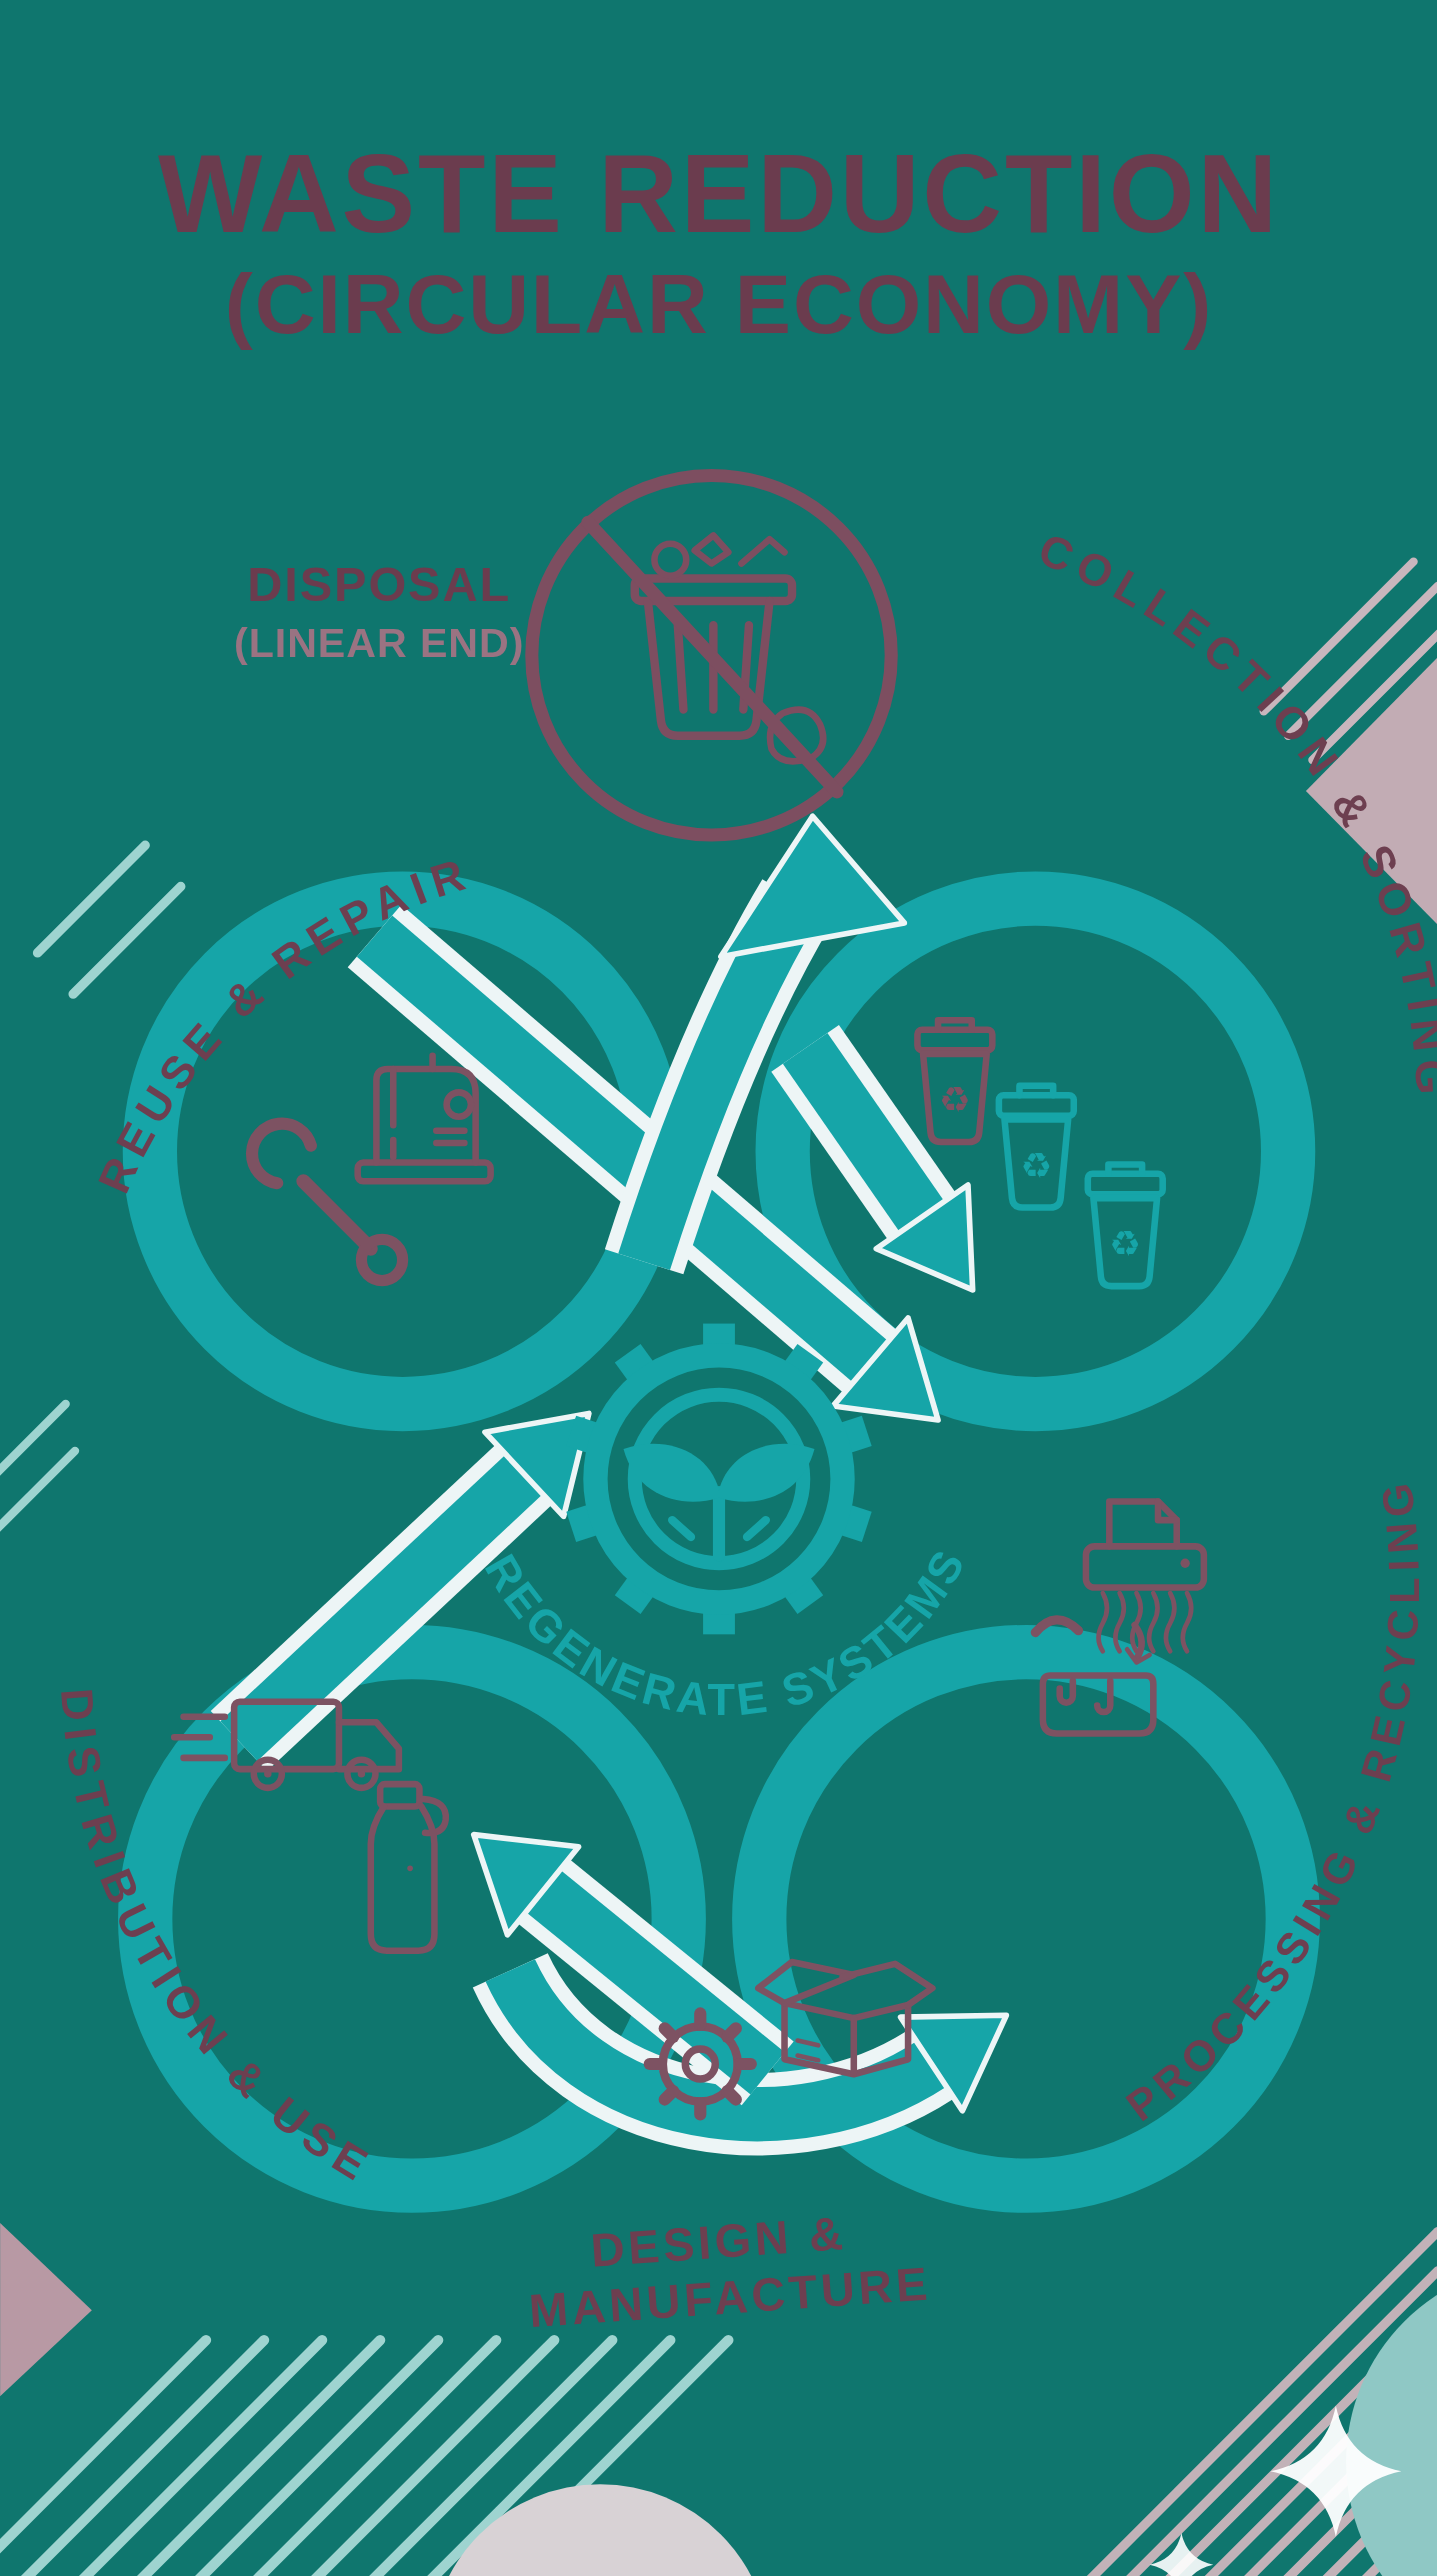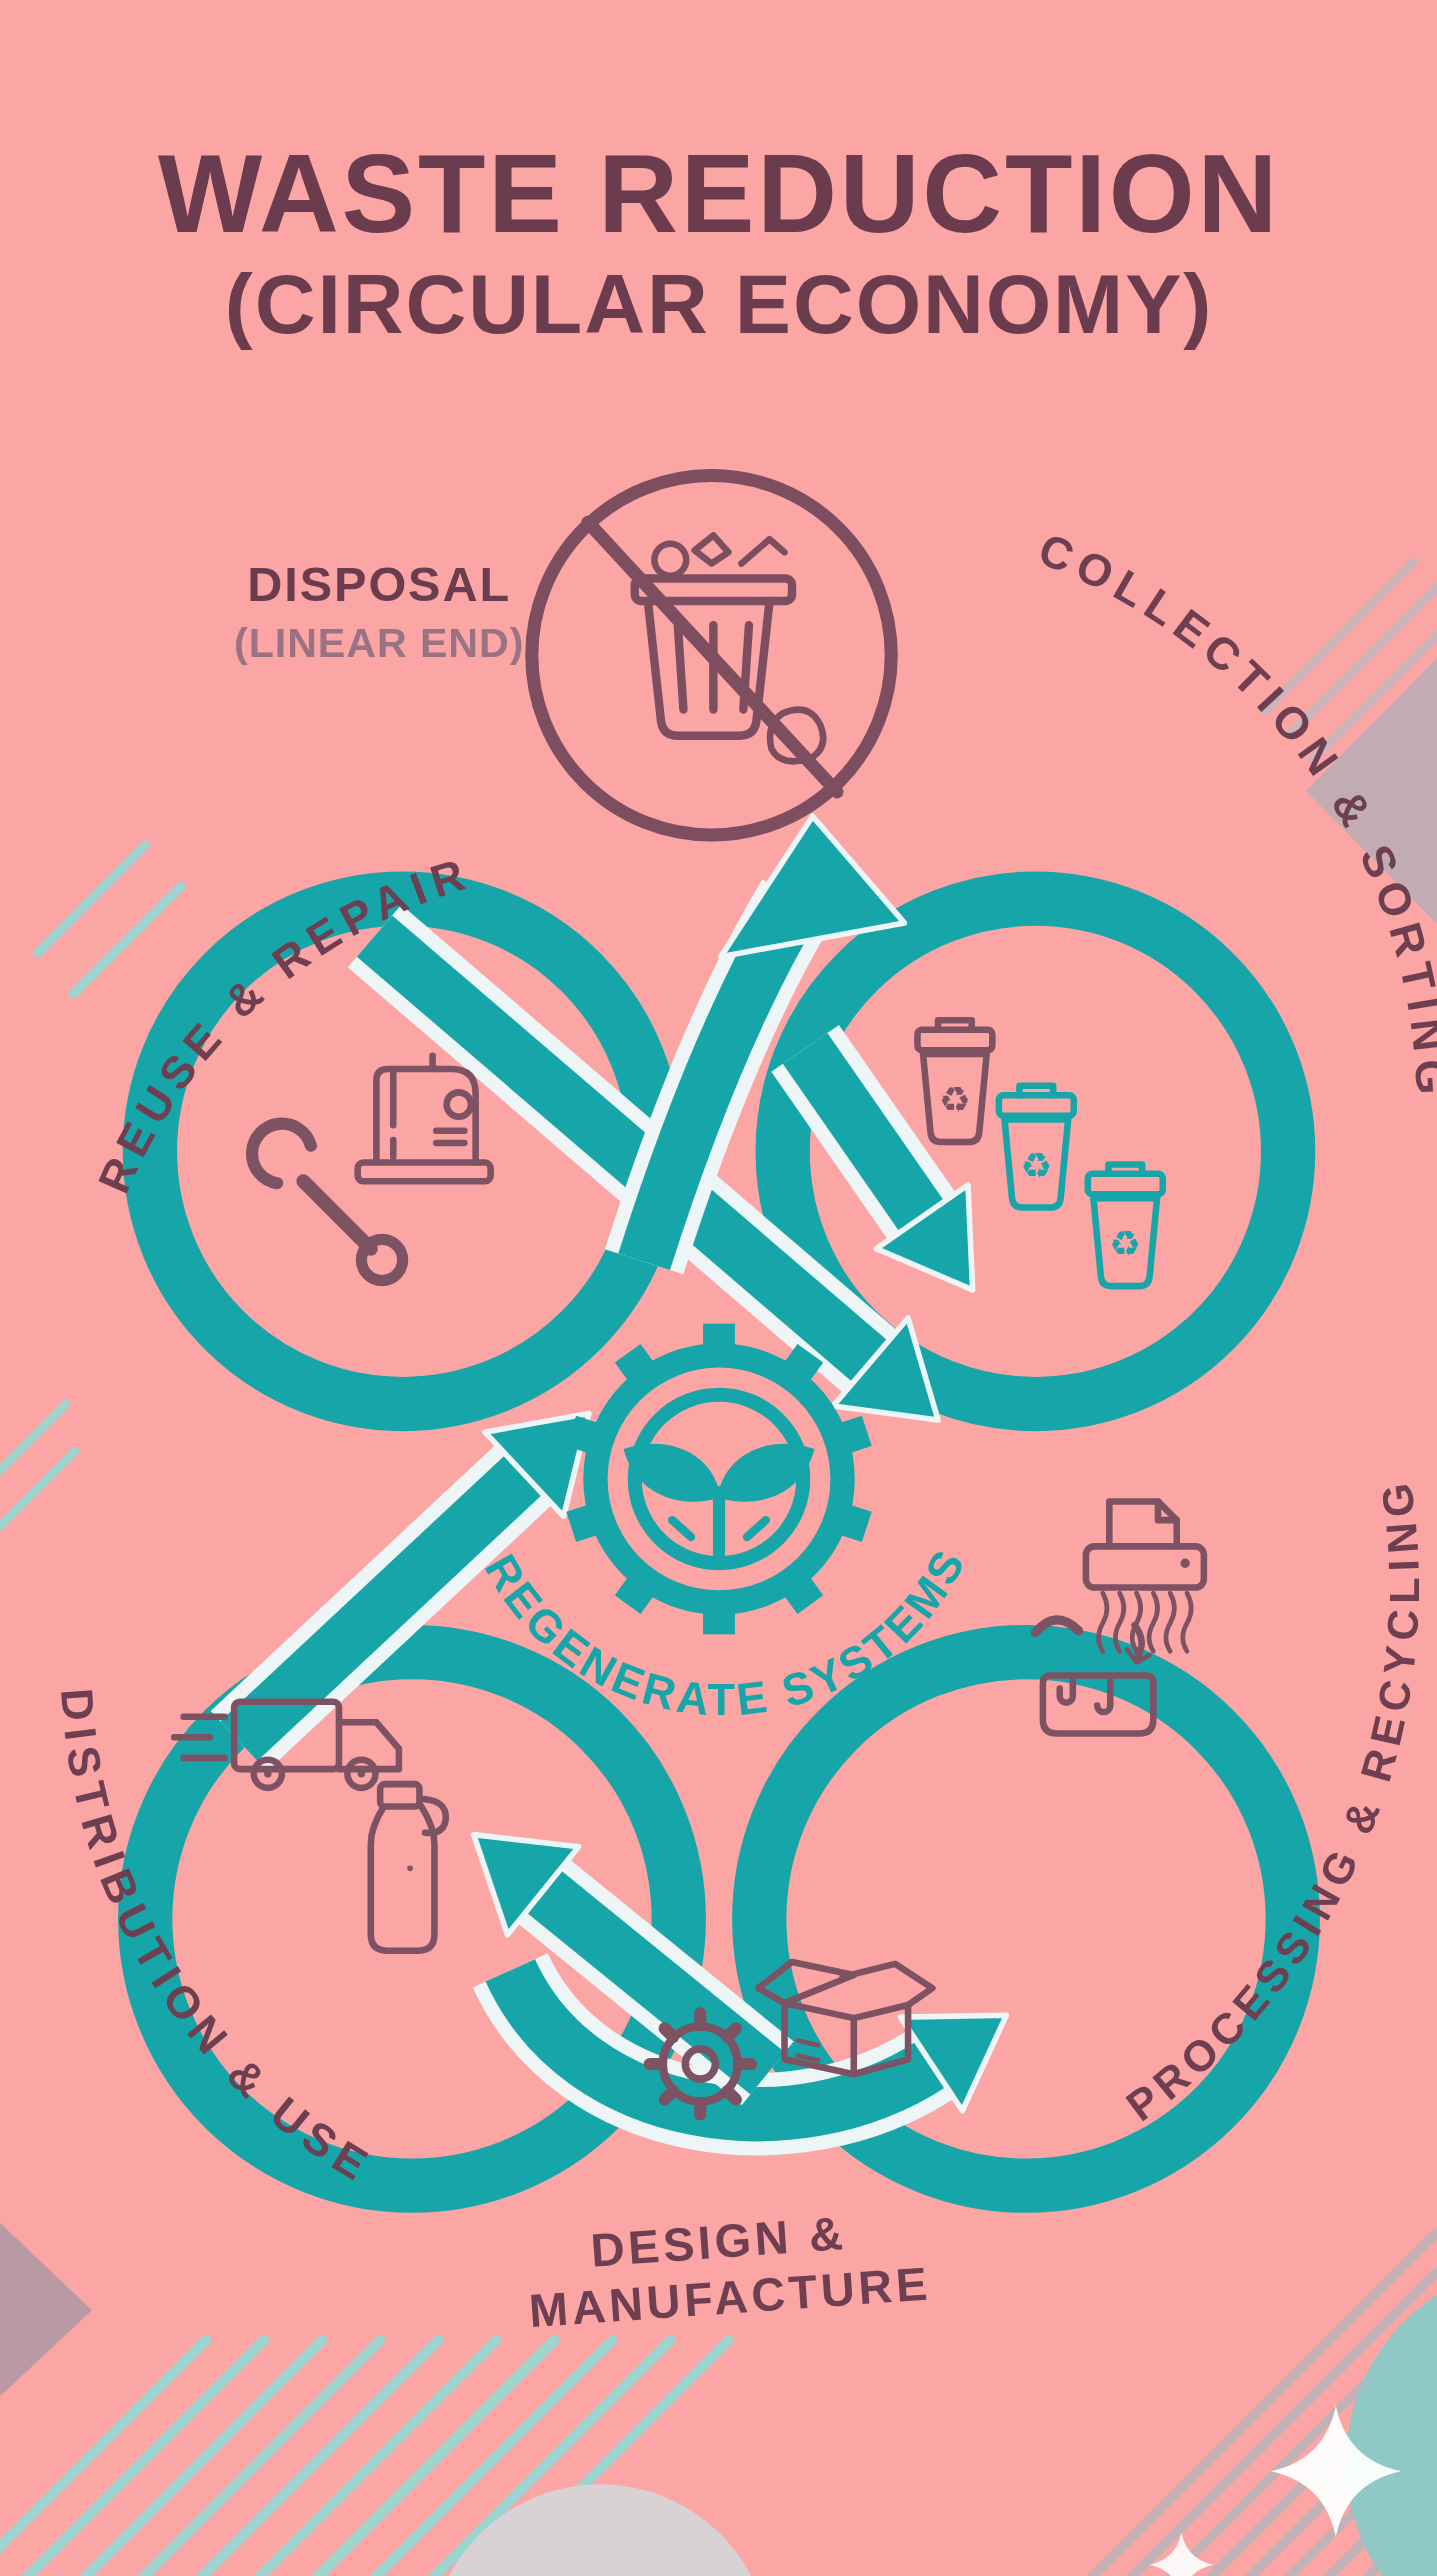--- a/index.html
+++ b/index.html
@@ -1,16 +1,16 @@
 <!DOCTYPE html>
 <html style="font-size:15px"><head>
 <meta charset="utf-8">
 <style>
   html,body{margin:0;padding:0;background:#edf5f6;}
-  .poster{position:relative;width:1438px;height:2576px;background:#fca5a5;overflow:hidden;
+  .poster{position:relative;width:1438px;height:2576px;background:#0f766e;overflow:hidden;
           font-family:"Liberation Sans",sans-serif;text-decoration:underline;}
   svg{position:absolute;left:0;top:0;}
   .band{stroke:#16a5a8;stroke-width:58;fill:none;}
   .halo{stroke:#edf5f6;stroke-width:88;fill:none;}
   .ah{fill:#16a5a8;stroke:#edf5f6;stroke-width:6;stroke-linejoin:round;}
   .ic-m{stroke:#7d5262;fill:none;stroke-width:7;stroke-linecap:round;stroke-linejoin:round;}
   .ic-m2{stroke:#7d5262;fill:none;stroke-width:5;stroke-linecap:round;stroke-linejoin:round;}
   .ic-t{stroke:#16a5a8;fill:none;stroke-width:7;stroke-linecap:round;stroke-linejoin:round;}
   .title1{fill:#6b3c4e;font-weight:800;font-size:118px;letter-spacing:3px;}
   .title2{fill:#6b3c4e;font-weight:800;font-size:90px;letter-spacing:2px;}

